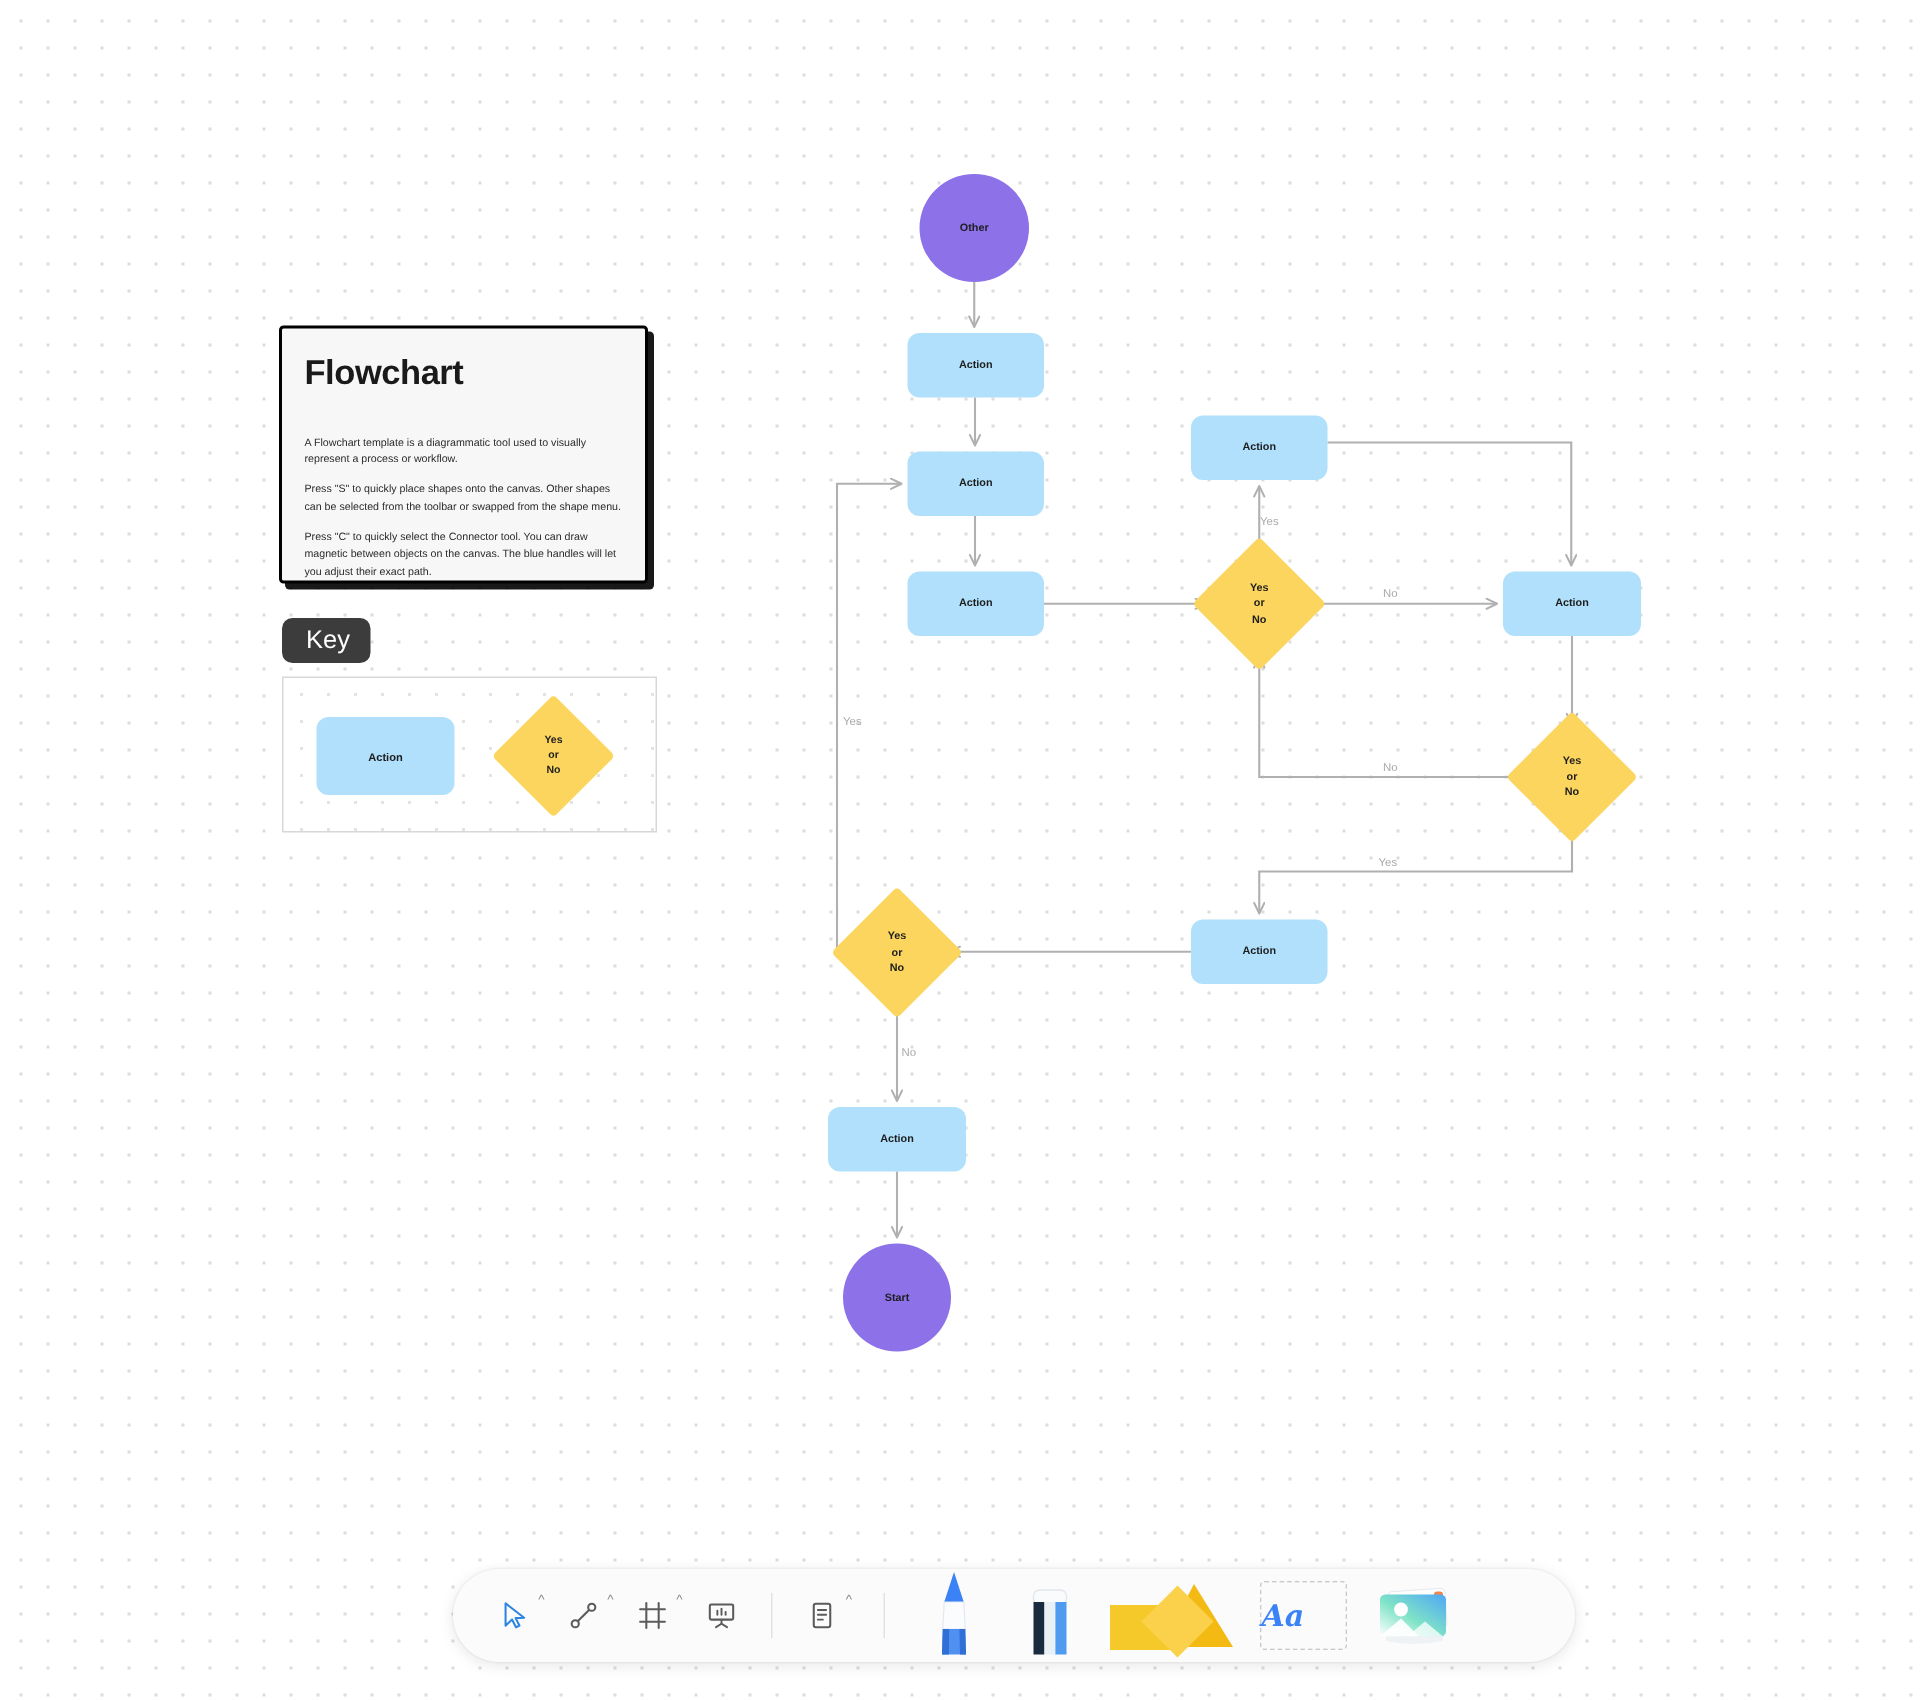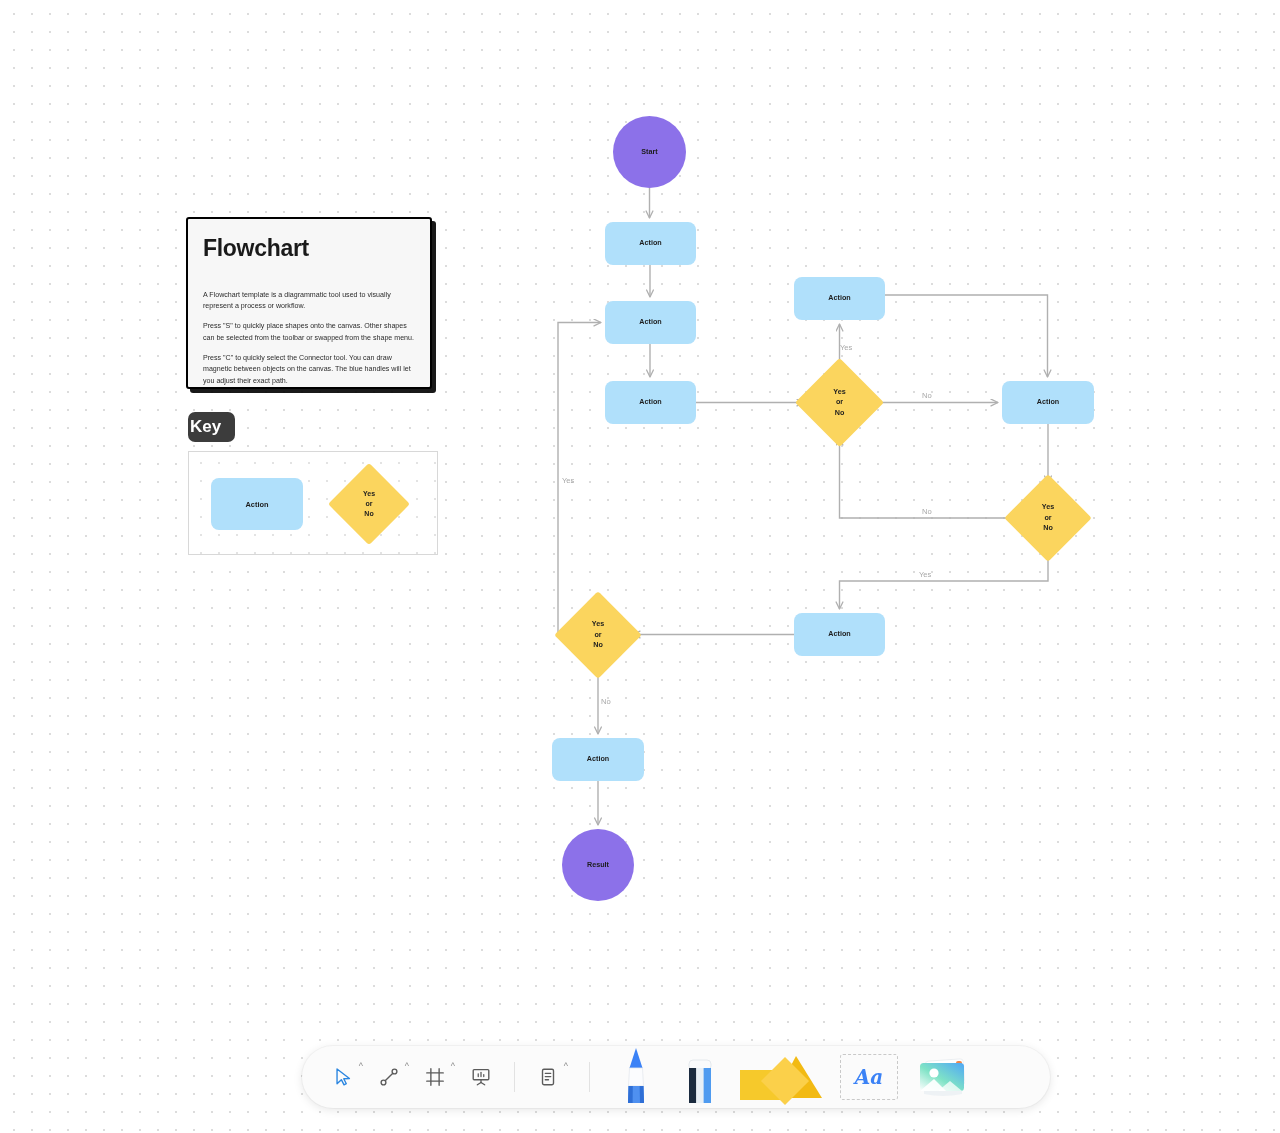--- a/index.html
+++ b/index.html
@@ -51,23 +51,23 @@
   #title-card p:last-child { margin-bottom: 0; }
 
   
   #key-tab {
     position: absolute;
     left: 188px;
     top: 412px;
     background: #3c3c3c;
     color: #fff;
     border-radius: 7px;
-    padding: 6px 14px 7px 2px;
+    padding: 6px 14px 7px 16px;
     font-size: 17px;
-    font-weight: 700;
+    font-weight: 400;
     line-height: 1;
     text-align: right;
   }
   #key-frame {
     position: absolute;
     left: 188px;
     top: 451px;
     width: 250px;
     height: 104px;
     background: #ffffff;
@@ -225,21 +225,21 @@
   </svg>
 
   <span class="edge-label" style="left:840px; top:343px;">Yes</span>
   <span class="edge-label" style="left:922px; top:391px;">No</span>
   <span class="edge-label" style="left:922px; top:507px;">No</span>
   <span class="edge-label" style="left:919px; top:570px;">Yes</span>
   <span class="edge-label" style="left:562px; top:476px;">Yes</span>
   <span class="edge-label" style="left:601px; top:697px;">No</span>
 
   <div class="node terminator" style="left:613px; top:116px; width:73px; height:72px;">
-    <span class="label">Start</span>
+    <span class="label">Other</span>
   </div>
 
   <div class="node process" style="left:605px; top:222px; width:91px; height:43px;">
     <span class="label">Action</span>
   </div>
 
   <div class="node process" style="left:605px; top:301px; width:91px; height:43px;">
     <span class="label">Action</span>
   </div>
 
@@ -284,21 +284,21 @@
         <span>or</span>
         <span>No</span>
       </span>
   </div>
 
   <div class="node process" style="left:552px; top:738px; width:92px; height:43px;">
     <span class="label">Action</span>
   </div>
 
   <div class="node terminator" style="left:562px; top:829px; width:72px; height:72px;">
-    <span class="label">Result</span>
+    <span class="label">Start</span>
   </div>
 
   <div id="title-card">
     <h1>Flowchart</h1>
     <p>A Flowchart template is a diagrammatic tool used to visually represent a process or workflow.</p>
     <p>Press "S" to quickly place shapes onto the canvas. Other shapes can be selected from the toolbar or swapped from the shape menu.</p>
     <p>Press "C" to quickly select the Connector tool. You can draw magnetic between objects on the canvas. The blue handles will let you adjust their exact path.</p>
   </div>
 
   <div id="key-tab">Key</div>
@@ -397,21 +397,21 @@
 
     <div class="big-tool" title="Shapes" style="width:100px;">
       <svg width="96" height="62" viewBox="0 0 96 62">
         <path d="M62 10 L88 52 L40 52 Z" fill="#f2ba13"></path>
         <rect x="6" y="24" width="46" height="30" fill="#f6c92b"></rect>
         <rect x="34" y="18" width="34" height="34" transform="rotate(45 51 35)" fill="#fbd04a"></rect>
       </svg>
     </div>
 
     <div class="big-tool" title="Text" style="width:74px; align-items:center;">
-      <span style="display:flex;align-items:center;justify-content:center;width:58px;height:46px;border:1.3px dashed #c9c9c9;border-radius:3px;">
+      <span style="display:flex;align-items:center;justify-content:flex-start;width:58px;height:46px;border:1.3px dashed #c9c9c9;border-radius:3px;">
         <span style="font-family:'DejaVu Serif', serif; font-style:italic; font-weight:700; font-size:20px; color:#3b82f6;">Aa</span>
       </span>
     </div>
 
     <div class="big-tool" title="Media" style="width:78px; align-items:center;">
       <svg width="66" height="52" viewBox="0 0 66 52">
         <defs>
           <linearGradient id="mg" x1="0" y1="1" x2="1" y2="0">
             <stop offset="0" stop-color="#ffffff"></stop>
             <stop offset="0.45" stop-color="#7fe3c6"></stop>

